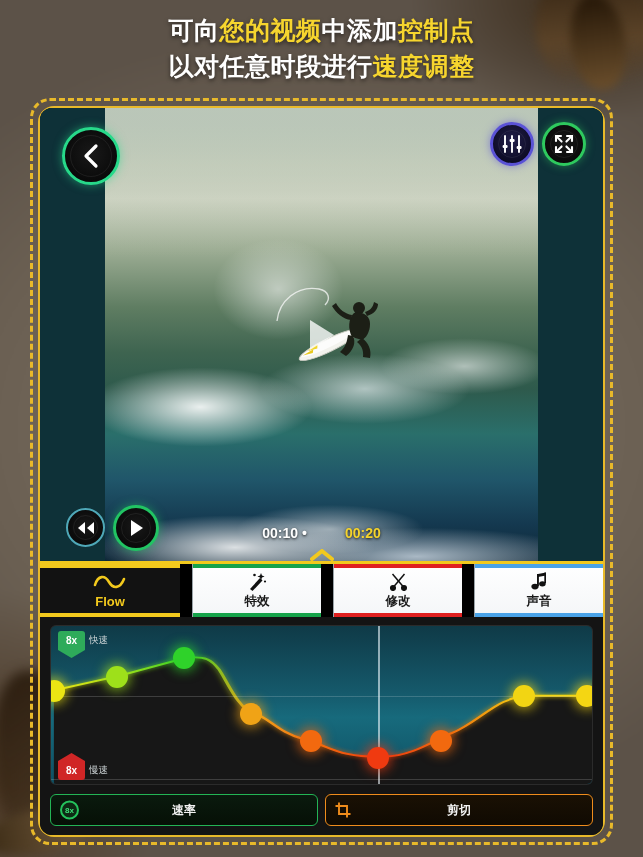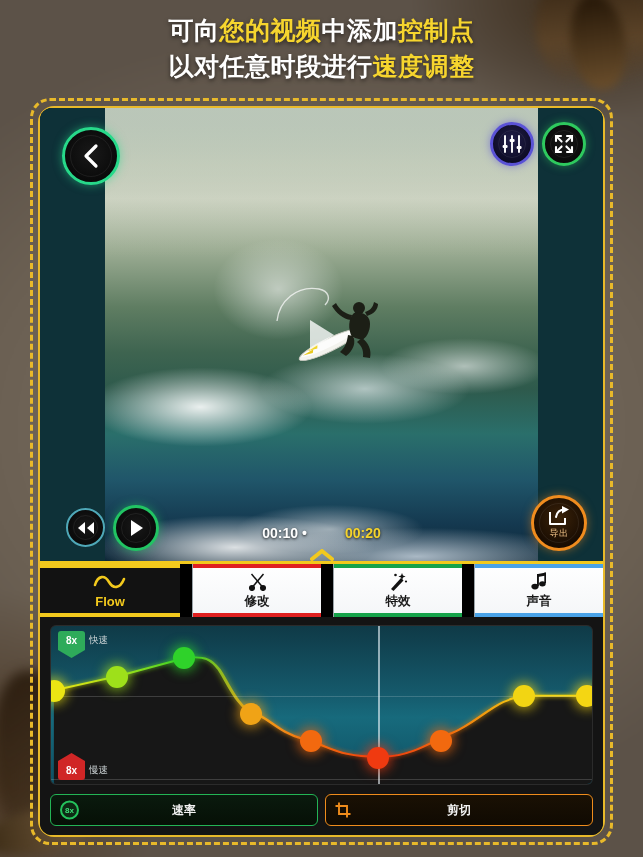--- a/index.html
+++ b/index.html
@@ -411,72 +411,64 @@
         <path d="M17 1 L 17 13 L 10 7 Z" fill="#fff"></path>
       </svg>
     </div>
 
     <div class="cbtn play">
       <svg width="16" height="18" viewBox="0 0 16 18">
         <path d="M3 1 L 15 9 L 3 17 Z" fill="#fff"></path>
       </svg>
     </div>
 
-    <div class="cbtn export">
-      <svg width="22" height="20" viewBox="0 0 22 20">
-        <path d="M2 6 V18 H17 V12" stroke="#fff" stroke-width="2" fill="none" stroke-linejoin="round"></path>
-        <path d="M8 11 C 9 5, 13 3.5, 17 3.5" stroke="#fff" stroke-width="2" fill="none" stroke-linecap="round"></path>
-        <path d="M14 0 L 21 3.5 L 14 7.5 Z" fill="#fff"></path>
-      </svg>
-      <span class="export-label">导出</span>
-    </div>
 
     <div class="timecode">
       <span>00:10</span><span class="tc-dot">•</span><span class="tc-total">00:20</span>
     </div>
 
     <svg class="playhead-chevron" width="24" height="12" viewBox="0 0 24 12">
       <path d="M2 10 L 12 2 L 22 10" stroke="#f2c91d" stroke-width="4" fill="none" stroke-linecap="round" stroke-linejoin="round"></path>
     </svg>
   </div>
 
   <div class="tabbar" id="tabbar">
       <div class="tab active" style="--accent: #f2c91d;">
         <div class="t-ico">
           <svg width="34" height="18" viewBox="0 0 34 18">
             <path d="M2 12 C 5 2, 12 2, 16 9 C 20 16, 27 16, 31 6" stroke="#f2c91d" stroke-width="2.6" fill="none" stroke-linecap="round"></path>
           </svg>
         </div>
         <div class="t-lbl">Flow</div>
+      </div>
+      <div class="tab" style="--accent: #16a34a;">
+        <div class="t-ico">
+          <svg width="20" height="19" viewBox="0 0 20 19">
+            <g fill="#111">
+              <path d="M3 17 L 13 6 L 15.5 8.5 L 5.5 19 Z"></path>
+              <path d="M14 1 L 15 3.6 L 17.6 4.6 L 15 5.6 L 14 8.2 L 13 5.6 L 10.4 4.6 L 13 3.6 Z"></path>
+              <circle cx="7.5" cy="3" r="1.3"></circle>
+              <circle cx="18" cy="9.5" r="1.1"></circle>
+            </g>
+          </svg>
+        </div>
+        <div class="t-lbl">特效</div>
       </div>
       <div class="tab" style="--accent: #e02020;">
         <div class="t-ico">
           <svg width="19" height="19" viewBox="0 0 19 19">
             <g stroke="#111" stroke-width="1.5" fill="none">
               <path d="M3.5 2 L 14.5 15"></path>
               <path d="M15.5 2 L 4.5 15"></path>
               <circle cx="4" cy="16" r="2.3" fill="#111"></circle>
               <circle cx="15" cy="16" r="2.3" fill="#111"></circle>
             </g>
           </svg>
         </div>
         <div class="t-lbl">修改</div>
-      </div>
-      <div class="tab" style="--accent: #16a34a;">
-        <div class="t-ico">
-          <svg width="20" height="19" viewBox="0 0 20 19">
-            <g fill="#111">
-              <path d="M3 17 L 13 6 L 15.5 8.5 L 5.5 19 Z"></path>
-              <path d="M14 1 L 15 3.6 L 17.6 4.6 L 15 5.6 L 14 8.2 L 13 5.6 L 10.4 4.6 L 13 3.6 Z"></path>
-              <circle cx="7.5" cy="3" r="1.3"></circle>
-              <circle cx="18" cy="9.5" r="1.1"></circle>
-            </g>
-          </svg>
-        </div>
-        <div class="t-lbl">特效</div>
       </div>
       <div class="tab" style="--accent: #4aa3e8;">
         <div class="t-ico">
           <svg width="17" height="19" viewBox="0 0 17 19">
             <g fill="#111">
               <path d="M7 2 L 15 0.6 L 15 3.6 L 7 5 Z"></path>
               <rect x="6" y="2" width="1.9" height="12"></rect>
               <rect x="13.3" y="0.6" width="1.7" height="10.5"></rect>
               <ellipse cx="4" cy="14.6" rx="3.6" ry="2.8"></ellipse>
               <ellipse cx="11.4" cy="11.8" rx="3.3" ry="2.6"></ellipse>

